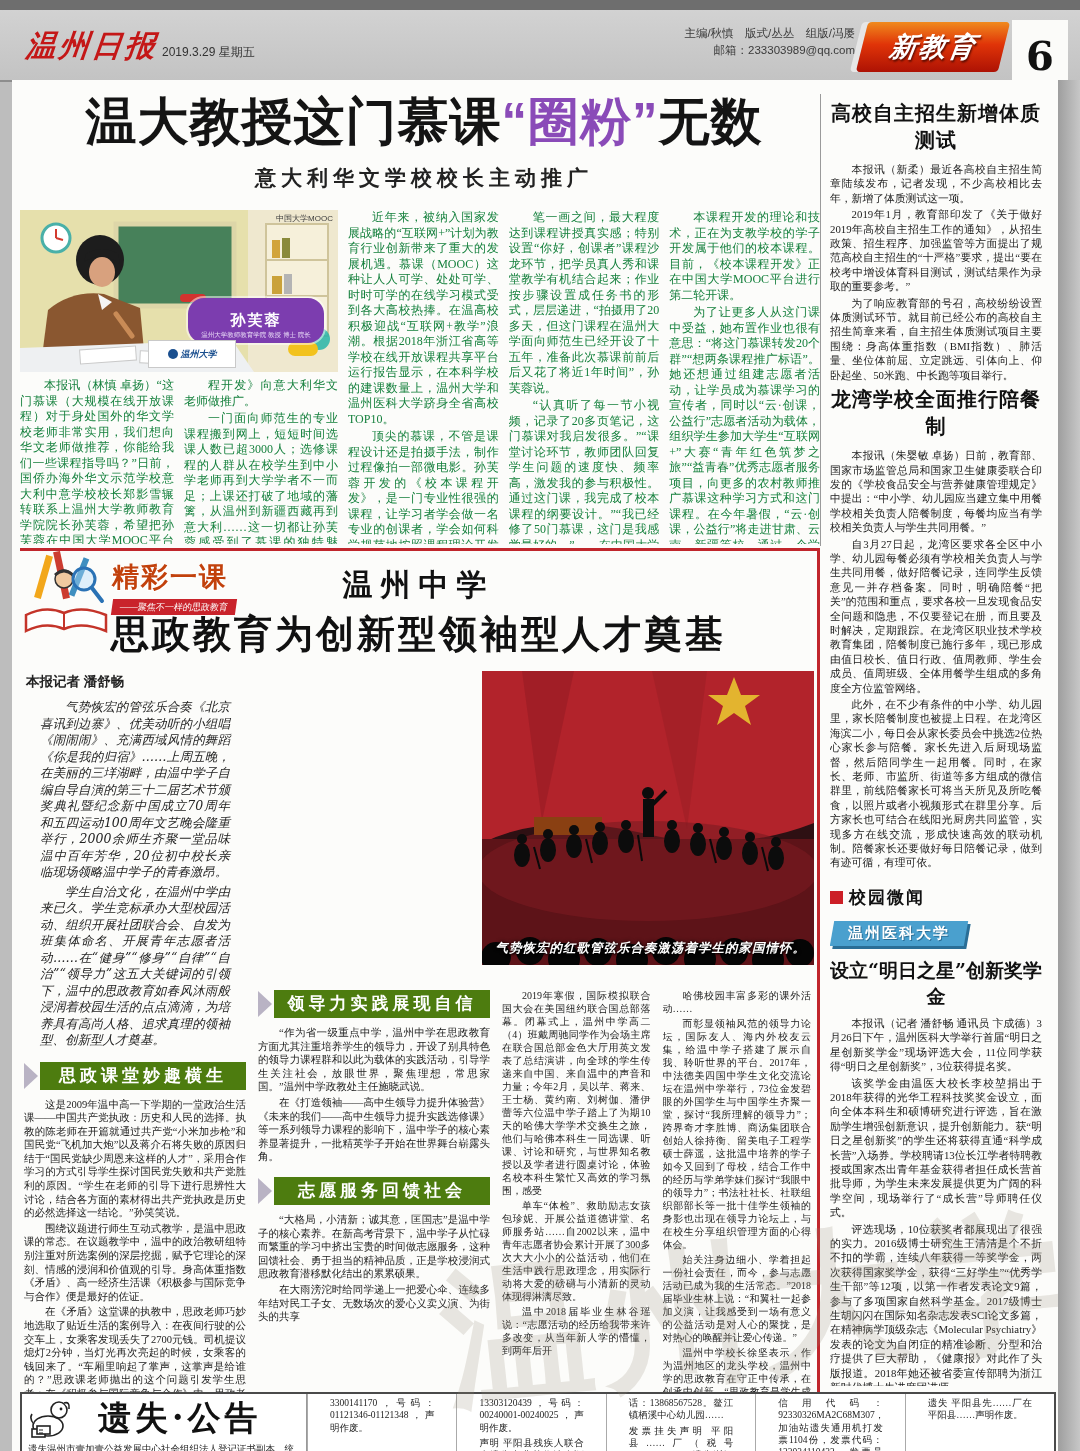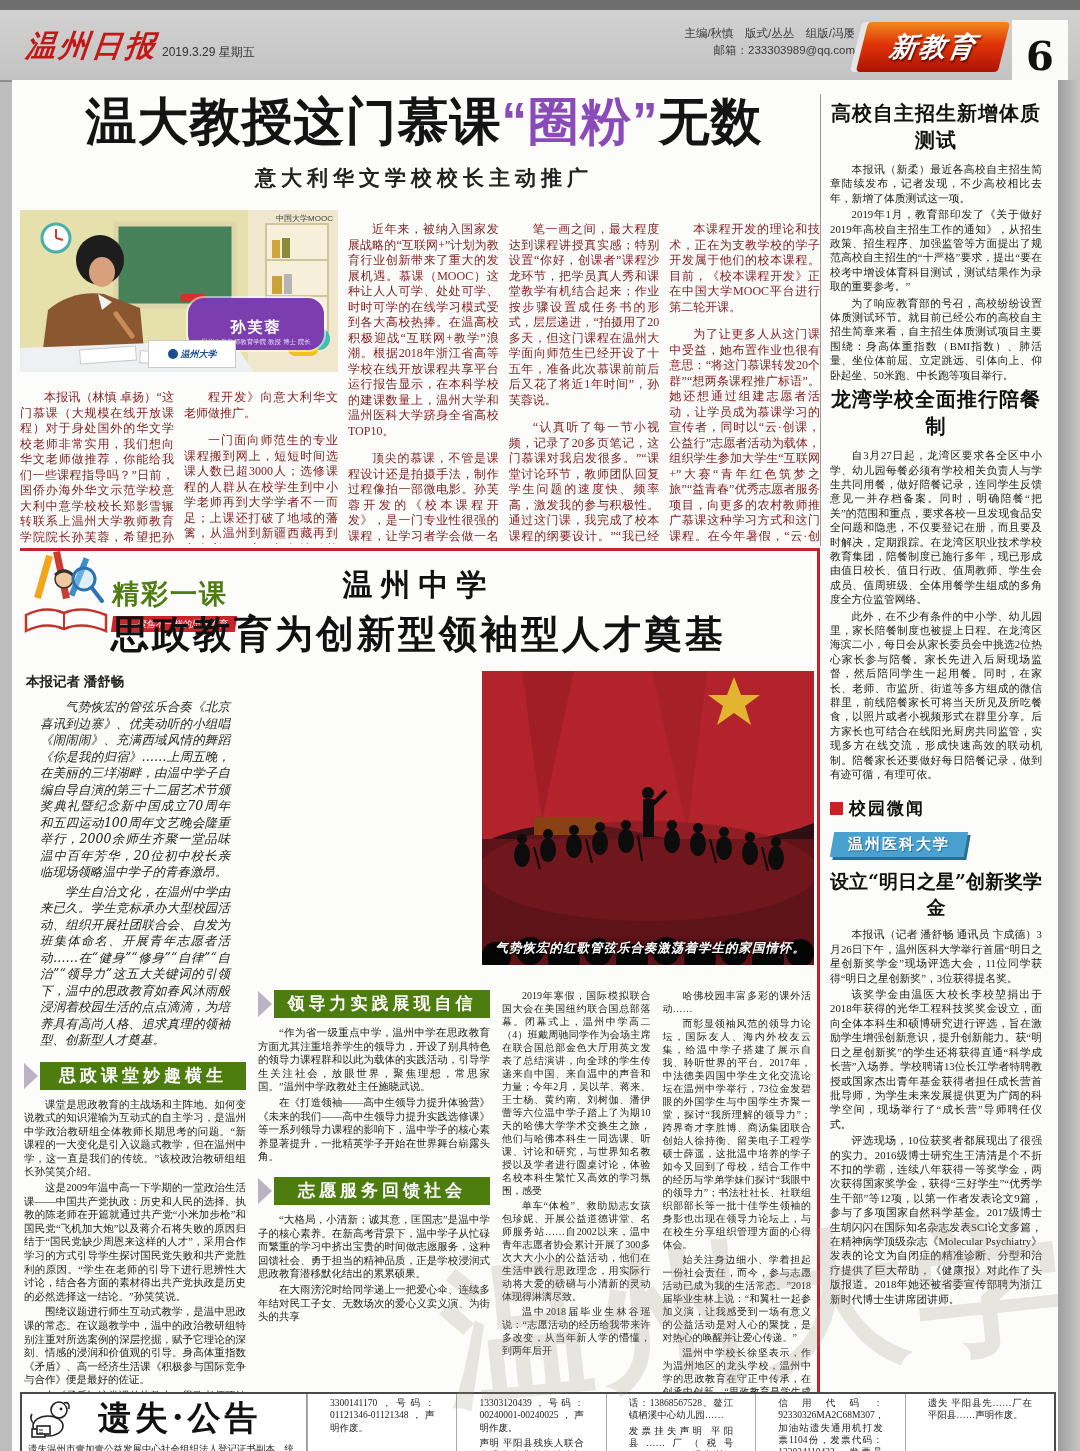--- a/index.html
+++ b/index.html
@@ -32,43 +32,43 @@
            font:900 51px/60px "Liberation Sans",sans-serif;color:#141414;letter-spacing:1px;}
   #lead-hl .hl{color:#8a4bb8;}
   #lead-sub{position:absolute;left:14px;top:84px;width:796px;text-align:center;
             font:600 21px "Liberation Sans",sans-serif;color:#222;letter-spacing:5px;}
   #vline-top{position:absolute;left:808px;top:14px;width:1px;height:452px;background:#9a9a9a;}
   #lead-body{position:absolute;left:8px;top:130px;width:800px;height:334px;display:flex;gap:10px;overflow:hidden;}
   .leadcol{flex:1;overflow:hidden;}
   #lead-left{width:318px;flex:none;display:flex;flex-direction:column;gap:6px;}
   #minirow{display:flex;gap:10px;flex:1;overflow:hidden;}
   #minirow>div{flex:1;overflow:hidden;}
-  .bodytext .para{font:12px/15.5px "Liberation Serif",serif;color:#7f1d1d;
-                  text-align:justify;text-indent:2em;margin:12px 0 2px;}
+  .bodytext .para{font:12px/15.5px "Liberation Serif",serif;color:#15803d;
+                  text-align:justify;text-indent:2em;margin:0 0 2px;}
   
   #photo1{position:relative;width:318px;height:162px;flex:none;overflow:hidden;background:#e6e0ac;}
   #p1-wm{position:absolute;top:3px;right:5px;font:8px "Liberation Sans",sans-serif;color:#3c3c3c;}
   #p1-tag{position:absolute;left:168px;top:88px;width:128px;background:#7c3daf;border-radius:16px;
-          padding:20px 4px 4px;text-align:center;box-shadow:0 0 0 2px rgba(255,255,255,.5);}
+          padding:13px 4px 4px;text-align:center;box-shadow:0 0 0 2px rgba(255,255,255,.5);}
   #p1-tag .nm{font:700 15px "Liberation Sans",sans-serif;color:#fff;letter-spacing:2px;}
   #p1-tag .sub{font:6.5px/8px "Liberation Sans",sans-serif;color:#eadcf7;margin-top:1px;}
   #p1-deco1{position:absolute;left:160px;top:84px;width:26px;height:8px;background:#d2322e;border-radius:4px;}
   #p1-deco2{position:absolute;left:288px;top:118px;width:22px;height:22px;background:#27b5a8;border-radius:50%;opacity:.85;}
   #p1-deco3{position:absolute;left:268px;top:132px;width:30px;height:14px;background:#f2c21d;border-radius:7px;}
   #p1-plate{position:absolute;left:128px;top:130px;width:86px;height:26px;background:#fff;border:1px solid #c9c9c9;
             display:flex;align-items:center;justify-content:center;gap:3px;}
   #p1-plate .logo{width:10px;height:10px;border-radius:50%;background:#1a4f8f;display:inline-block;}
   #p1-plate .txt{font:italic 700 9px "DejaVu Serif",serif;color:#1a4f8f;}
   
   #feature{position:absolute;left:8px;top:468px;width:797px;height:844px;
            border-top:3px solid #c0262c;border-right:3px solid #c0262c;overflow:hidden;}
   #f-logo{position:absolute;left:0px;top:-2px;width:272px;height:104px;background:#fcfcfa;display:flex;align-items:flex-start;}
   #f-logo-txt{margin-top:10px;}
-  #f-logo-title{font:900 27px "Liberation Sans",sans-serif;color:#4d7c0f;letter-spacing:2px;
-                text-shadow:1px 1px 0 #fff,-1px 1px 0 #fff;margin-top:17px;}
+  #f-logo-title{font:900 27px "Liberation Sans",sans-serif;color:#c2410c;letter-spacing:2px;
+                text-shadow:1px 1px 0 #fff,-1px 1px 0 #fff;}
   #f-logo-ribbon{margin-top:4px;background:#c9232b;color:#fff;font:9px/14px "Liberation Sans",sans-serif;
                  padding:1px 8px;transform:skewX(-8deg);display:inline-block;}
   #f-kicker{position:absolute;left:0;top:14px;width:100%;text-align:center;
             font:900 30px "DejaVu Serif",serif;color:#111;letter-spacing:8px;}
   #f-hl{position:absolute;left:0;top:58px;width:100%;text-align:center;
         font:900 38px "DejaVu Serif",serif;color:#111;letter-spacing:3px;}
   #f-byline{position:absolute;left:6px;top:122px;font:700 13.5px "Liberation Sans",sans-serif;color:#222;}
   #f-cols{position:absolute;left:4px;top:148px;right:6px;bottom:2px;display:flex;gap:12px;overflow:hidden;}
   .fcol{overflow:hidden;}
   #fcol1{width:222px;flex:none;}
@@ -285,21 +285,20 @@
     </div>
 
     <div id="f-cols">
       <div id="fcol1" class="fcol">
         <div class="intro">
             <div class="para">气势恢宏的管弦乐合奏《北京喜讯到边寨》、优美动听的小组唱《闹闹闹》、充满西域风情的舞蹈《你是我的归宿》……上周五晚，在美丽的三垟湖畔，由温中学子自编自导自演的第三十二届艺术节颁奖典礼暨纪念新中国成立70周年和五四运动100周年文艺晚会隆重举行，2000余师生齐聚一堂品味温中百年芳华，20位初中校长亲临现场领略温中学子的青春激昂。</div>
             <div class="para">学生自治文化，在温州中学由来已久。学生竞标承办大型校园活动、组织开展社团联合会、自发为班集体命名、开展青年志愿者活动……在“健身”“修身”“自律”“自治”“领导力”这五大关键词的引领下，温中的思政教育如春风沐雨般浸润着校园生活的点点滴滴，为培养具有高尚人格、追求真理的领袖型、创新型人才奠基。</div>
           </div>
         <div class="rbanner">思政课堂妙趣横生</div>
         <div class="fbody">
-            <div class="para">课堂是思政教育的主战场和主阵地。如何变说教式的知识灌输为互动式的自主学习，是温州中学政治教研组全体教师长期思考的问题。“新课程的一大变化是引入议题式教学，但在温州中学，这一直是我们的传统。”该校政治教研组组长孙笑笑介绍。</div>
             <div class="para">这是2009年温中高一下学期的一堂政治生活课——中国共产党执政：历史和人民的选择。执教的陈老师在开篇就通过共产党“小米加步枪”和国民党“飞机加大炮”以及蒋介石将失败的原因归结于“国民党缺少周恩来这样的人才”，采用合作学习的方式引导学生探讨国民党失败和共产党胜利的原因。“学生在老师的引导下进行思辨性大讨论，结合各方面的素材得出共产党执政是历史的必然选择这一结论。”孙笑笑说。</div>
             <div class="para">围绕议题进行师生互动式教学，是温中思政课的常态。在议题教学中，温中的政治教研组特别注重对所选案例的深层挖掘，赋予它理论的深刻、情感的浸润和价值观的引导。身高体重指数《矛盾》、高一经济生活课《积极参与国际竞争与合作》便是最好的佐证。</div>
             <div class="para">在《矛盾》这堂课的执教中，思政老师巧妙地选取了贴近生活的案例导入：在夜间行驶的公交车上，女乘客发现丢失了2700元钱。司机提议熄灯2分钟，当灯光再次亮起的时候，女乘客的钱回来了。“车厢里响起了掌声，这掌声是给谁的？”思政课老师抛出的这个问题引发学生思考；在《积极参与国际竞争与合作》中，思政老师旁征博引，以“一首歌、一支锤、一个构想”层层递进，为学生梳理出1979年设立“特区”、2001年中国加入WTO、2013年国家主席习近平提出“一带一路”战略的历史脉络，引导学生得出“中国得益于改革开放，将坚定不移沿着这条路走下去”这一结论。</div>
           </div>
       </div>
       <div id="fcol2" class="fcol">
         <div class="rbanner">领导力实践展现自信</div>
         <div class="fbody">
             <div class="para">“作为省一级重点中学，温州中学在思政教育方面尤其注重培养学生的领导力，开设了别具特色的领导力课程群和以此为载体的实践活动，引导学生关注社会，放眼世界，聚焦理想，常思家国。”温州中学政教处主任施晓武说。</div>
             <div class="para">在《打造领袖——高中生领导力提升体验营》《未来的我们——高中生领导力提升实践选修课》等一系列领导力课程的影响下，温中学子的核心素养显著提升，一批精英学子开始在世界舞台崭露头角。</div>
@@ -326,20 +325,21 @@
 
   <div id="sidebar" class="sb">
     <h2>高校自主招生新增体质测试</h2>
     <div>
         <div class="para">本报讯（新柔）最近各高校自主招生简章陆续发布，记者发现，不少高校相比去年，新增了体质测试这一项。</div>
         <div class="para">2019年1月，教育部印发了《关于做好2019年高校自主招生工作的通知》，从招生政策、招生程序、加强监管等方面提出了规范高校自主招生的“十严格”要求，提出“要在校考中增设体育科目测试，测试结果作为录取的重要参考。”</div>
         <div class="para">为了响应教育部的号召，高校纷纷设置体质测试环节。就目前已经公布的高校自主招生简章来看，自主招生体质测试项目主要围绕：身高体重指数（BMI指数）、肺活量、坐位体前屈、立定跳远、引体向上、仰卧起坐、50米跑、中长跑等项目举行。</div>
       </div>
     <h2 id="a2t">龙湾学校全面推行陪餐制</h2>
     <div>
+        <div class="para">本报讯（朱婴敏 卓扬）日前，教育部、国家市场监管总局和国家卫生健康委联合印发的《学校食品安全与营养健康管理规定》中提出：“中小学、幼儿园应当建立集中用餐学校相关负责人陪餐制度，每餐均应当有学校相关负责人与学生共同用餐。”</div>
         <div class="para">自3月27日起，龙湾区要求各全区中小学、幼儿园每餐必须有学校相关负责人与学生共同用餐，做好陪餐记录，连同学生反馈意见一并存档备案。同时，明确陪餐“把关”的范围和重点，要求各校一旦发现食品安全问题和隐患，不仅要登记在册，而且要及时解决，定期跟踪。在龙湾区职业技术学校教育集团，陪餐制度已施行多年，现已形成由值日校长、值日行政、值周教师、学生会成员、值周班级、全体用餐学生组成的多角度全方位监管网络。</div>
         <div class="para">此外，在不少有条件的中小学、幼儿园里，家长陪餐制度也被提上日程。在龙湾区海滨二小，每日会从家长委员会中挑选2位热心家长参与陪餐。家长先进入后厨现场监督，然后陪同学生一起用餐。同时，在家长、老师、市监所、街道等多方组成的微信群里，前线陪餐家长可将当天所见及所吃餐食，以照片或者小视频形式在群里分享。后方家长也可结合在线阳光厨房共同监管，实现多方在线交流，形成快速高效的联动机制。陪餐家长还要做好每日陪餐记录，做到有迹可循，有理可依。</div>
       </div>
     <div id="micro">
       <span class="sq"></span><span>校园微闻</span>
     </div>
     <div class="bluetag"><span>温州医科大学</span></div>
     <h3>设立“明日之星”创新奖学金</h3>
     <div>
         <div class="para">本报讯（记者 潘舒畅 通讯员 卞成德）3月26日下午，温州医科大学举行首届“明日之星创新奖学金”现场评选大会，11位同学获得“明日之星创新奖”，3位获得提名奖。</div>

